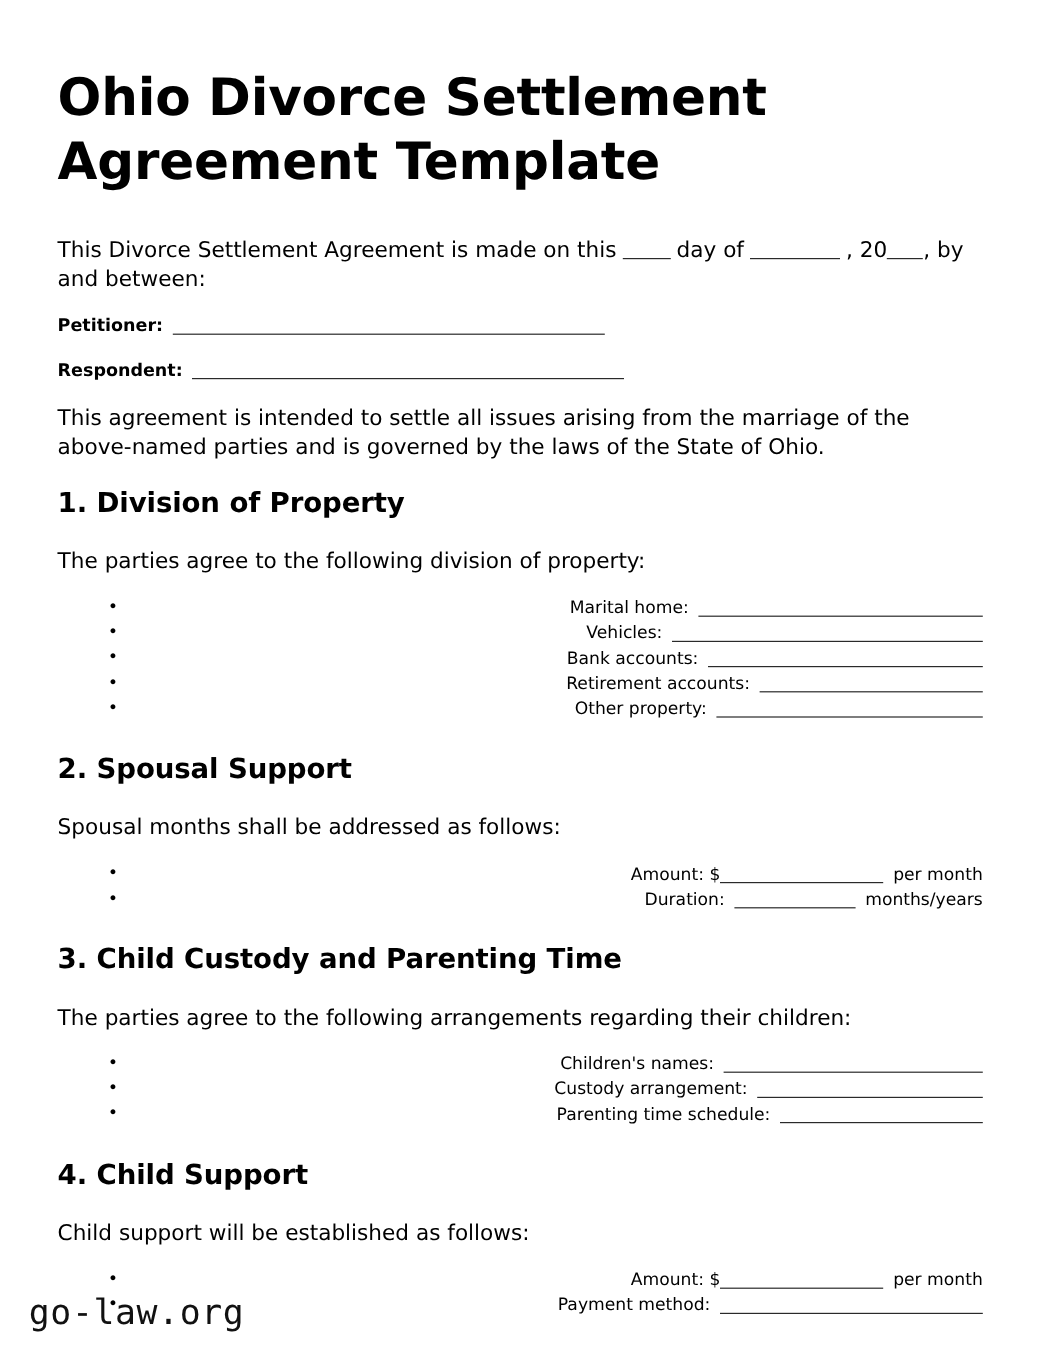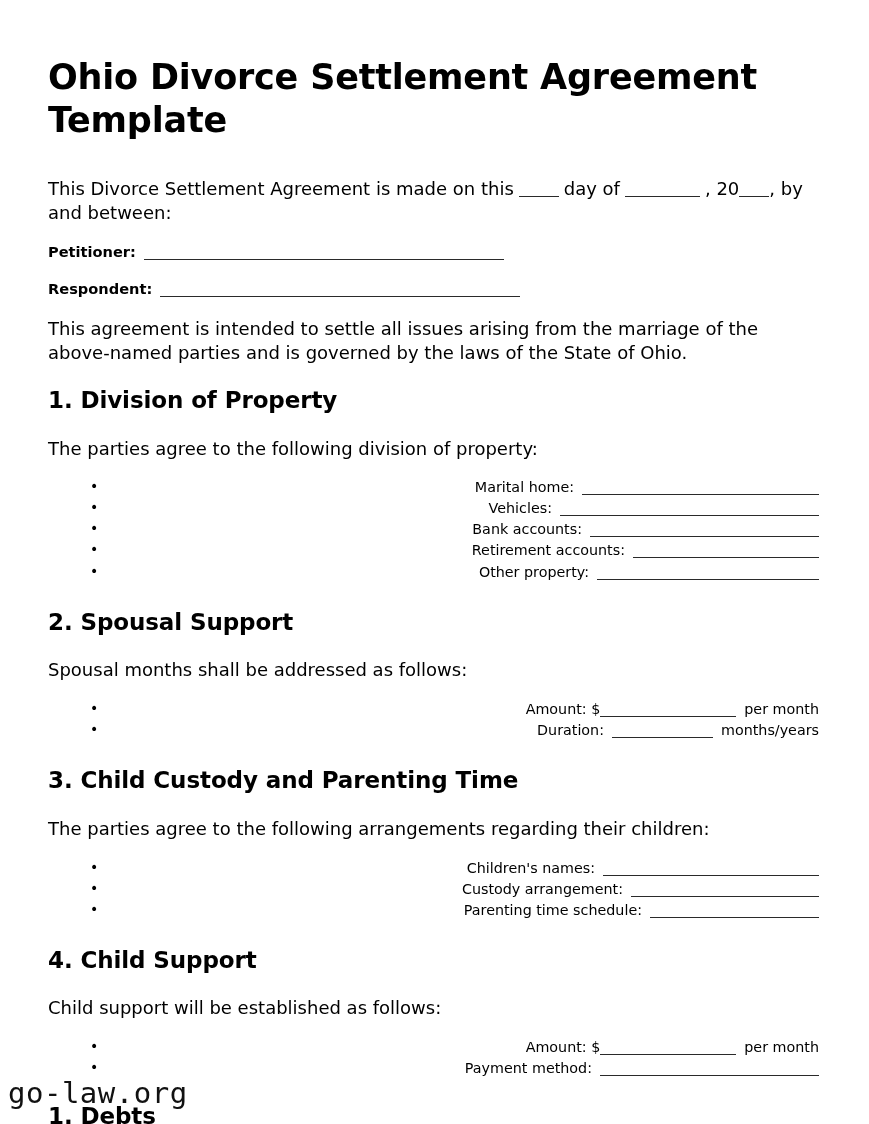--- a/index.html
+++ b/index.html
@@ -17,21 +17,21 @@
   }
   .page {
     position: relative;
     width: 869px;
     height: 1124px;
     background: #ffffff;
     box-sizing: border-box;
     padding: 56px 50px 0 48px;
   }
   .doc-title {
-    font-size: 35px;
+    font-size: 43px;
     font-weight: bold;
     line-height: 1.24;
     letter-spacing: -0.2px;
     margin: 0 0 34px 0;
     max-width: 730px;
   }
   .para {
     font-size: 18px;
     line-height: 1.33;
     margin: 0 0 17px 0;
@@ -84,21 +84,21 @@
     display: inline-block;
     border-bottom: 1.4px solid #2a2a2a;
     vertical-align: -3px;
     height: 0;
   }
   .fill.inline-us {
     vertical-align: -2px;
   }
   .watermark {
     position: absolute;
-    left: 8px;
+    left: 24px;
     bottom: 16px;
     font-family: "DejaVu Sans Mono", monospace;
     font-size: 29px;
     letter-spacing: 0.5px;
     color: #111111;
     line-height: 1;
   }
 </style>
 </head>
 <body>

